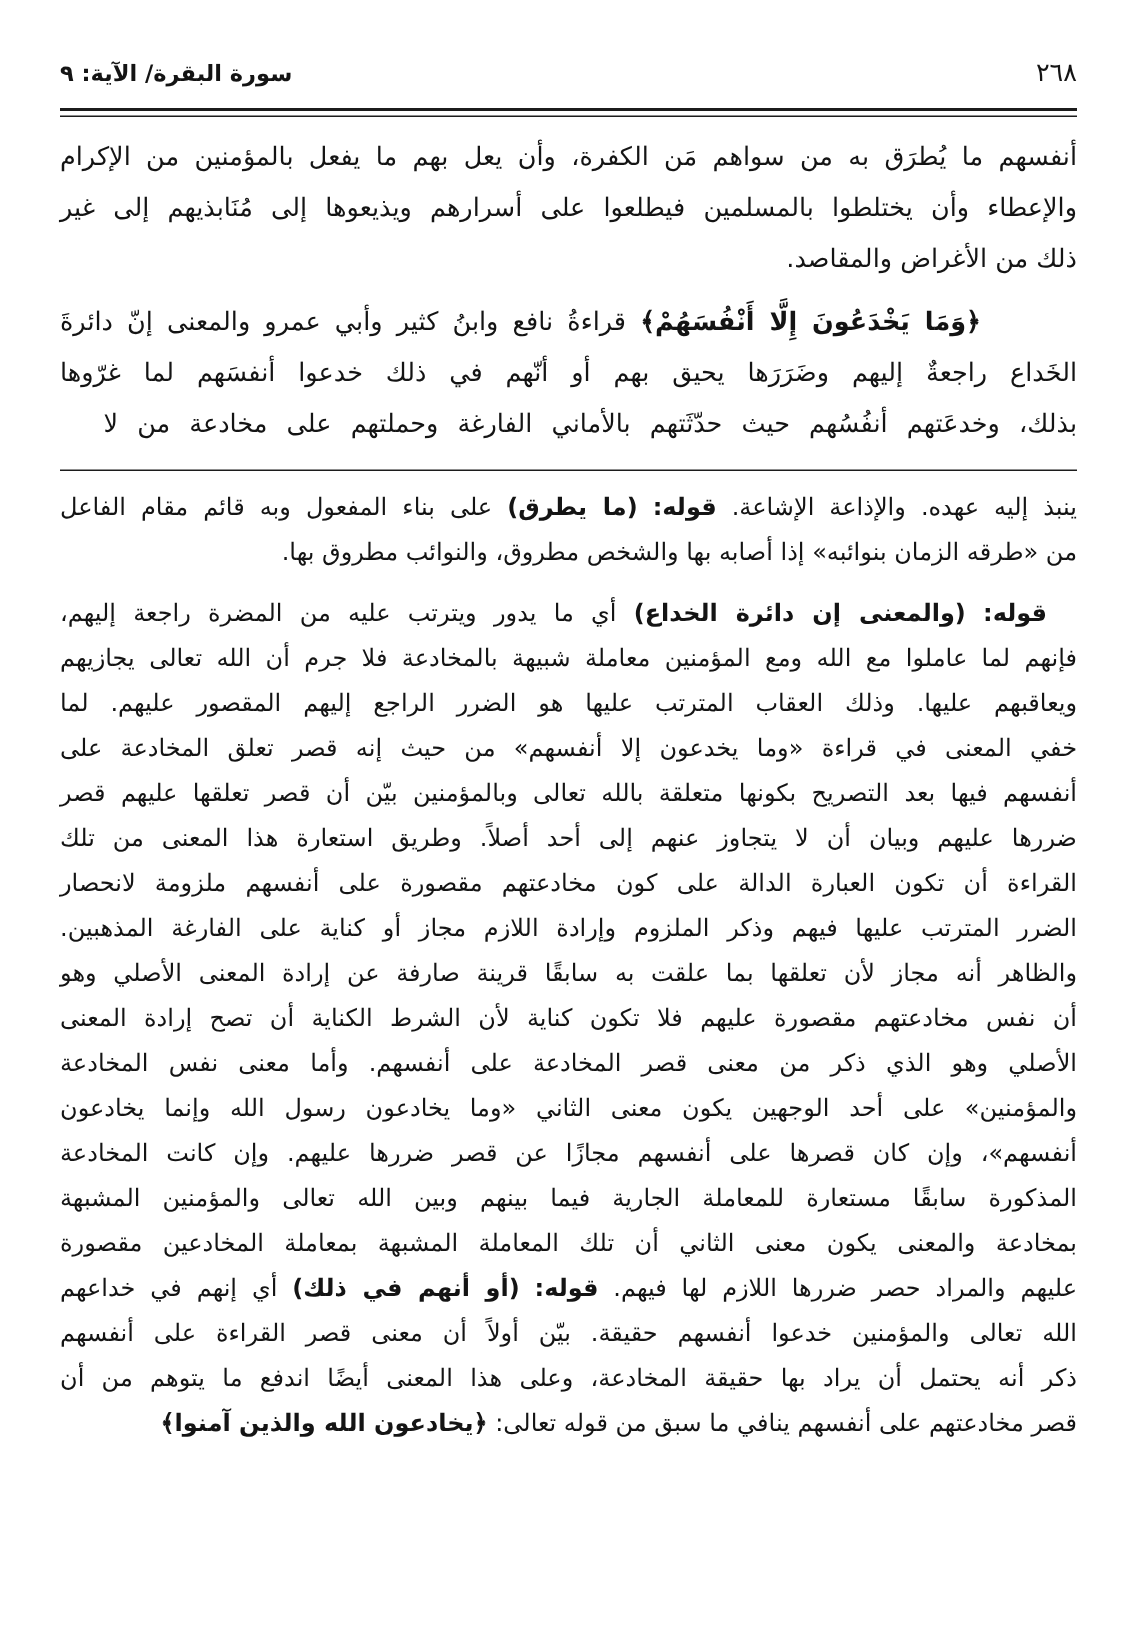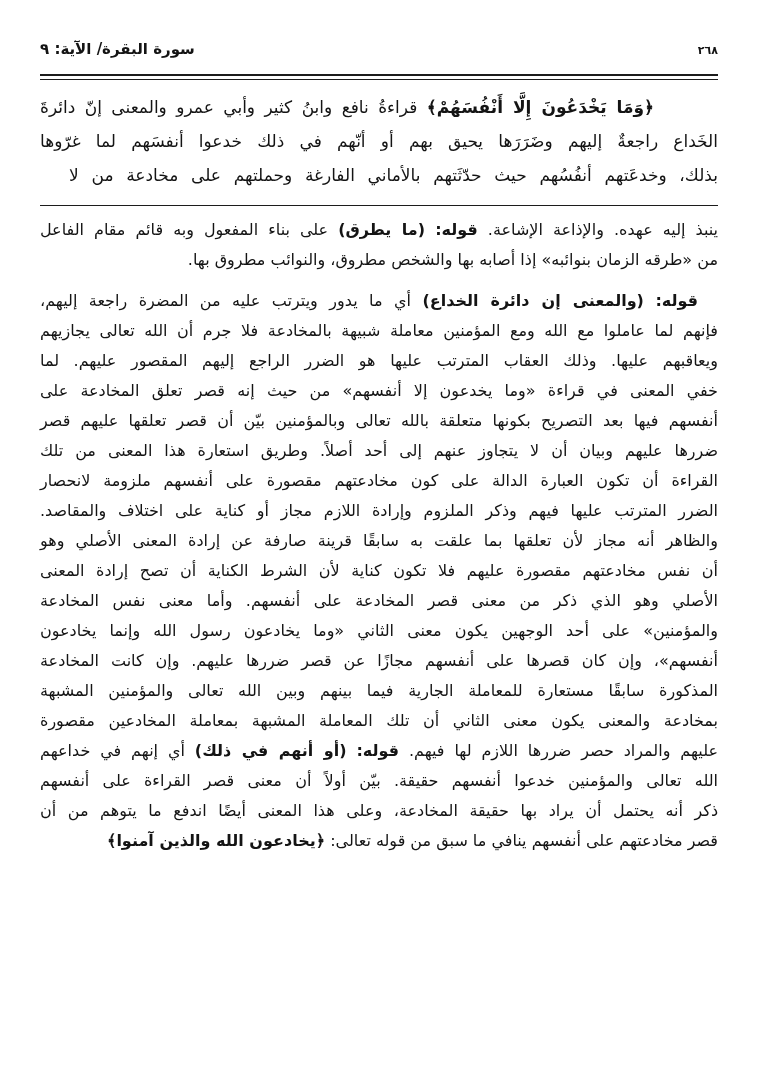--- a/index.html
+++ b/index.html
@@ -20,22 +20,22 @@
     padding: 40px 40px 0 40px;
     overflow: hidden;
   }
   .page-header {
     display: flex;
     justify-content: space-between;
     align-items: baseline;
     line-height: 18px;
   }
   .page-num {
-    font-size: 11px;
-    font-weight: bold;
+    font-size: 17px;
+    font-weight: normal;
     letter-spacing: 2px;
   }
   .chapter-title {
     font-size: 15px;
     font-weight: bold;
   }
   .header-rule {
     margin-top: 14px;
     height: 3px;
     border-top: 2.2px solid #1c1c1c;
@@ -91,20 +91,25 @@
 <div class="page">
 
   <header class="page-header">
     <span class="page-num">٢٦٨</span>
     <span class="chapter-title">سورة البقرة/ الآية: ٩</span>
   </header>
 
   <div class="header-rule"></div>
 
   <main class="main-text">
+    <div class="para">
+        <div class="line">أنفسهم ما يُطرَق به من سواهم مَن الكفرة، وأن يعل بهم ما يفعل بالمؤمنين من الإكرام</div>
+        <div class="line">والإعطاء وأن يختلطوا بالمسلمين فيطلعوا على أسرارهم ويذيعوها إلى مُنَابذيهم إلى غير</div>
+        <div class="line last">ذلك من الأغراض والمقاصد.</div>
+      </div>
     <div class="para indent-verse force-just">
         <div class="line"><b>﴿وَمَا يَخْدَعُونَ إِلَّا أَنْفُسَهُمْ﴾</b> قراءةُ نافع وابنُ كثير وأبي عمرو والمعنى إنّ دائرةَ</div>
         <div class="line">الخَداع راجعةٌ إليهم وضَرَرَها يحيق بهم أو أنّهم في ذلك خدعوا أنفسَهم لما غرّوها</div>
         <div class="line last">بذلك، وخدعَتهم أنفُسُهم حيث حدّثَتهم بالأماني الفارغة وحملتهم على مخادعة من لا</div>
       </div>
   </main>
 
   <div class="footnote-separator"></div>
 
   <section class="footnotes">
@@ -113,21 +118,21 @@
         <div class="line last">من «طرقه الزمان بنوائبه» إذا أصابه بها والشخص مطروق، والنوائب مطروق بها.</div>
       </div>
     <div class="para indent-fn">
         <div class="line"><b>قوله:</b> <b>(والمعنى إن دائرة الخداع)</b> أي ما يدور ويترتب عليه من المضرة راجعة إليهم،</div>
         <div class="line">فإنهم لما عاملوا مع الله ومع المؤمنين معاملة شبيهة بالمخادعة فلا جرم أن الله تعالى يجازيهم</div>
         <div class="line">ويعاقبهم عليها. وذلك العقاب المترتب عليها هو الضرر الراجع إليهم المقصور عليهم. لما</div>
         <div class="line">خفي المعنى في قراءة «وما يخدعون إلا أنفسهم» من حيث إنه قصر تعلق المخادعة على</div>
         <div class="line">أنفسهم فيها بعد التصريح بكونها متعلقة بالله تعالى وبالمؤمنين بيّن أن قصر تعلقها عليهم قصر</div>
         <div class="line">ضررها عليهم وبيان أن لا يتجاوز عنهم إلى أحد أصلاً. وطريق استعارة هذا المعنى من تلك</div>
         <div class="line">القراءة أن تكون العبارة الدالة على كون مخادعتهم مقصورة على أنفسهم ملزومة لانحصار</div>
-        <div class="line">الضرر المترتب عليها فيهم وذكر الملزوم وإرادة اللازم مجاز أو كناية على اختلاف والمقاصد.</div>
+        <div class="line">الضرر المترتب عليها فيهم وذكر الملزوم وإرادة اللازم مجاز أو كناية على الفارغة المذهبين.</div>
         <div class="line">والظاهر أنه مجاز لأن تعلقها بما علقت به سابقًا قرينة صارفة عن إرادة المعنى الأصلي وهو</div>
         <div class="line">أن نفس مخادعتهم مقصورة عليهم فلا تكون كناية لأن الشرط الكناية أن تصح إرادة المعنى</div>
         <div class="line">الأصلي وهو الذي ذكر من معنى قصر المخادعة على أنفسهم. وأما معنى نفس المخادعة</div>
         <div class="line">والمؤمنين» على أحد الوجهين يكون معنى الثاني «وما يخادعون رسول الله وإنما يخادعون</div>
         <div class="line">أنفسهم»، وإن كان قصرها على أنفسهم مجازًا عن قصر ضررها عليهم. وإن كانت المخادعة</div>
         <div class="line">المذكورة سابقًا مستعارة للمعاملة الجارية فيما بينهم وبين الله تعالى والمؤمنين المشبهة</div>
         <div class="line">بمخادعة والمعنى يكون معنى الثاني أن تلك المعاملة المشبهة بمعاملة المخادعين مقصورة</div>
         <div class="line">عليهم والمراد حصر ضررها اللازم لها فيهم. <b>قوله:</b> <b>(أو أنهم في ذلك)</b> أي إنهم في خداعهم</div>
         <div class="line">الله تعالى والمؤمنين خدعوا أنفسهم حقيقة. بيّن أولاً أن معنى قصر القراءة على أنفسهم</div>
         <div class="line">ذكر أنه يحتمل أن يراد بها حقيقة المخادعة، وعلى هذا المعنى أيضًا اندفع ما يتوهم من أن</div>

